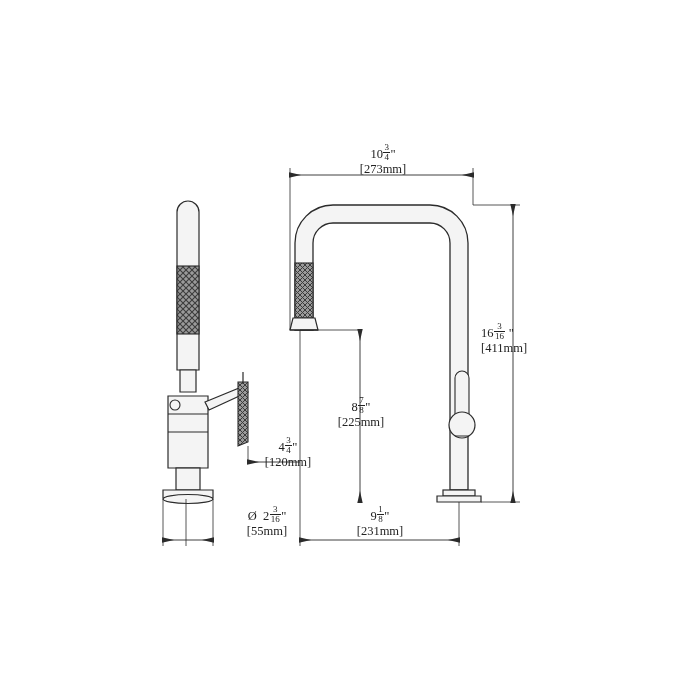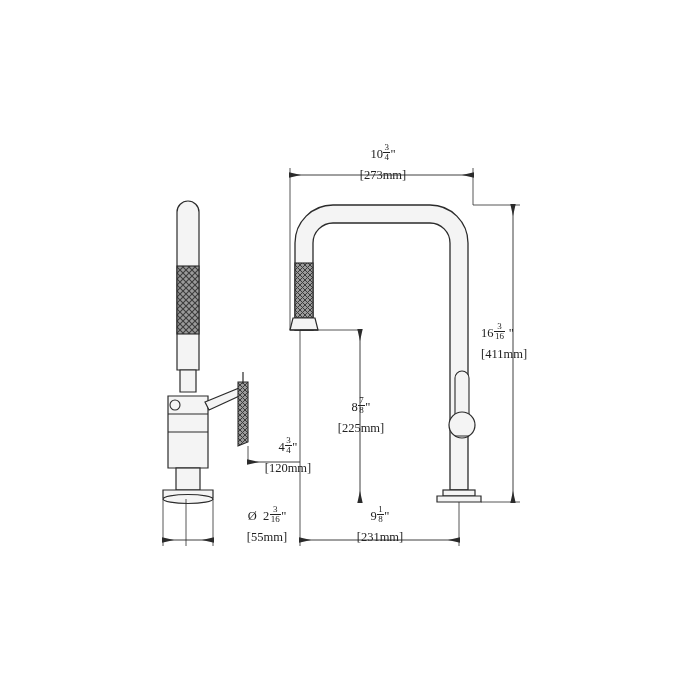--- a/index.html
+++ b/index.html
@@ -15,21 +15,21 @@
   .dim-label{
     position:absolute;
     font-family:"Liberation Serif", serif;
     color:#222;
     text-align:center;
     line-height:1.12;
     white-space:nowrap;
     user-select:none;
   }
   .dim-label .top{font-size:12.5px;display:block;}
-  .dim-label .bot{font-size:12.5px;display:block;margin-top:6px;}
+  .dim-label .bot{font-size:12.5px;display:block;}
   .frac{
     display:inline-block;
     vertical-align:-0.18em;
     font-size:0.72em;
     line-height:1;
     text-align:center;
     margin:0 0.5px;
   }
   .frac .num{display:block;border-bottom:1px solid #222;padding:0 1px;}
   .frac .den{display:block;padding:0 1px;}

